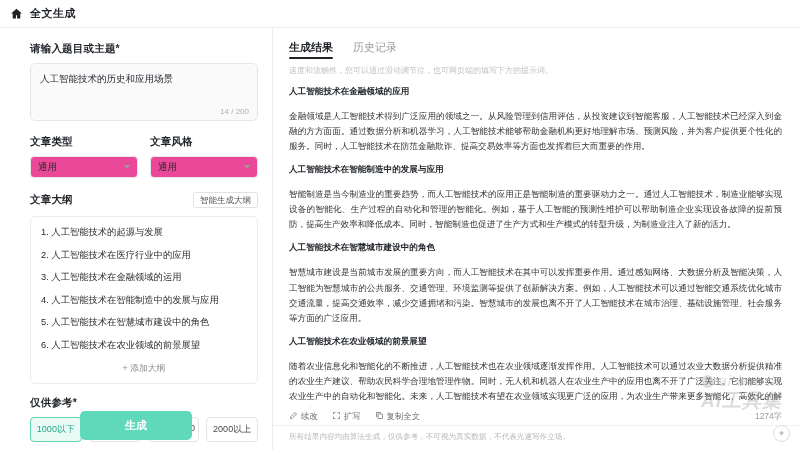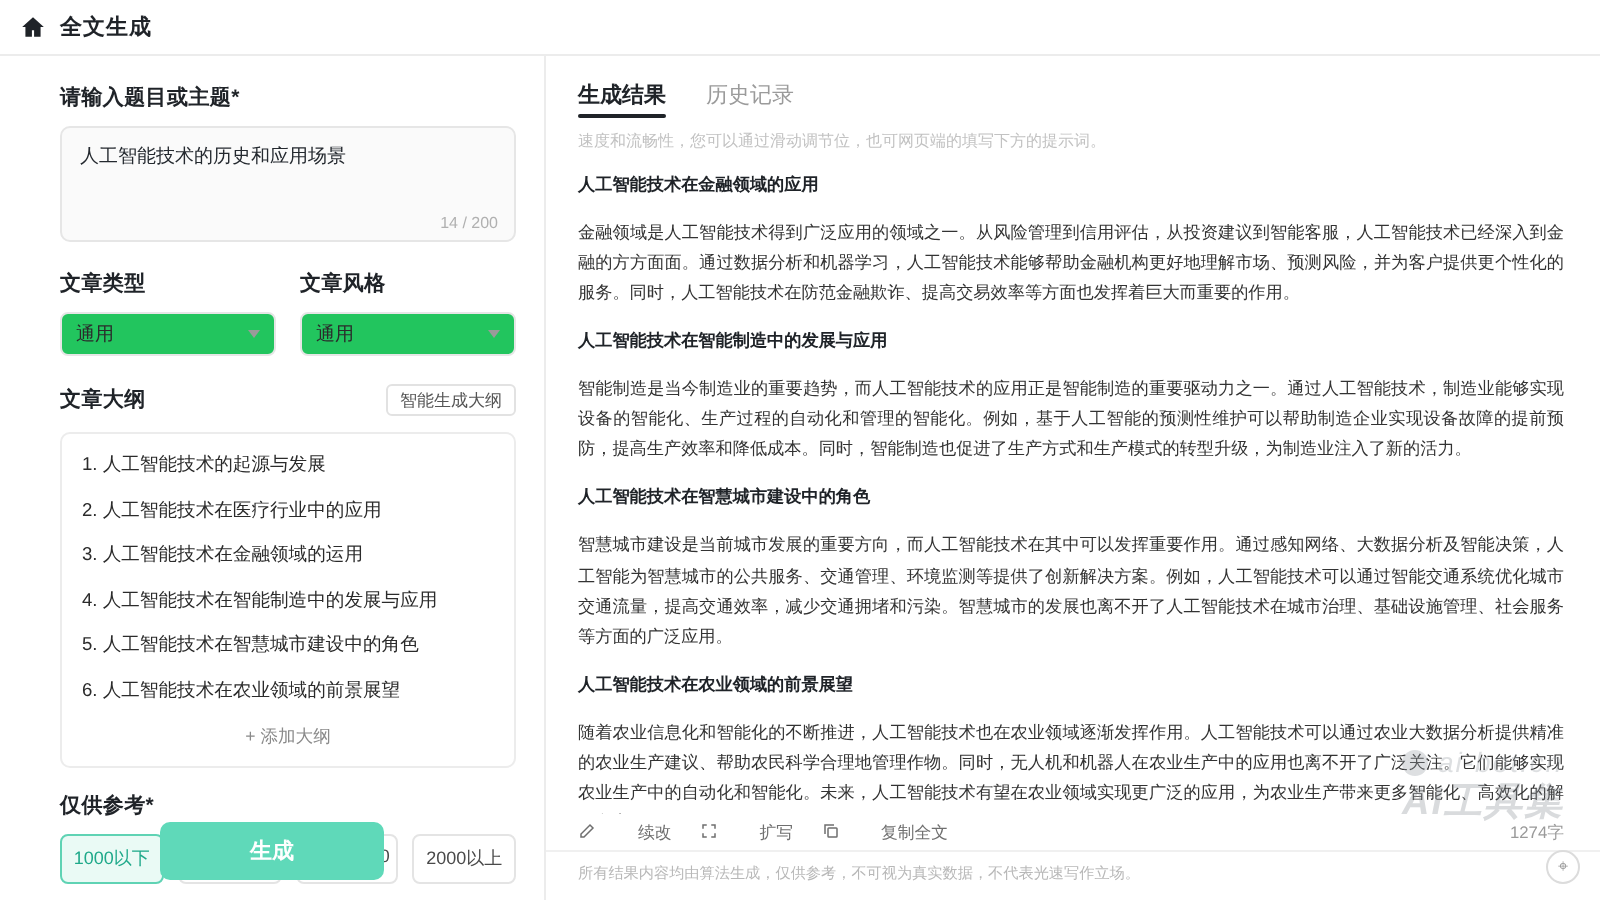--- a/index.html
+++ b/index.html
@@ -82,21 +82,21 @@
   .row2 {
     display: flex;
     gap: 12px;
     margin-bottom: 14px;
   }
   .col { flex: 1 1 0; min-width: 0; }
   .select {
     height: 22px;
     border: 1px solid #e6e6e6;
     border-radius: 4px;
-    background: #22c55e;
+    background: #ec4899;
     display: flex; align-items: center;
     justify-content: space-between;
     padding: 0 7px;
     font-size: 9.5px;
     color: #2b2b2b;
     text-align: right;
   }
   .caret {
     width: 0; height: 0;
     border-left: 3.5px solid transparent;
@@ -224,33 +224,34 @@
   .p {
     font-size: 8.6px;
     color: #333;
     line-height: 1.75;
     margin-bottom: 9px;
     text-align: justify;
   }
   .p.h {
     font-weight: 700;
     color: #1f2328;
+    font-family: Liberation Mono, monospace;
   }
   .actions {
     display: flex;
     align-items: center;
     gap: 14px;
     padding: 4px 16px 3px 16px;
     flex: 0 0 auto;
     position: relative;
   }
   .act {
     font-size: 8.4px;
     color: #6f6f6f;
-    display: flex; align-items: center; gap: 21px;
+    display: flex; align-items: center; gap: 3px;
   }
   .wordcount {
     position: absolute;
     right: 18px;
     font-size: 8.4px;
     color: #9a9a9a;
   }
   .disclaimer {
     border-top: 1px solid #f0f0f0;
     padding: 6px 16px 8px 16px;

